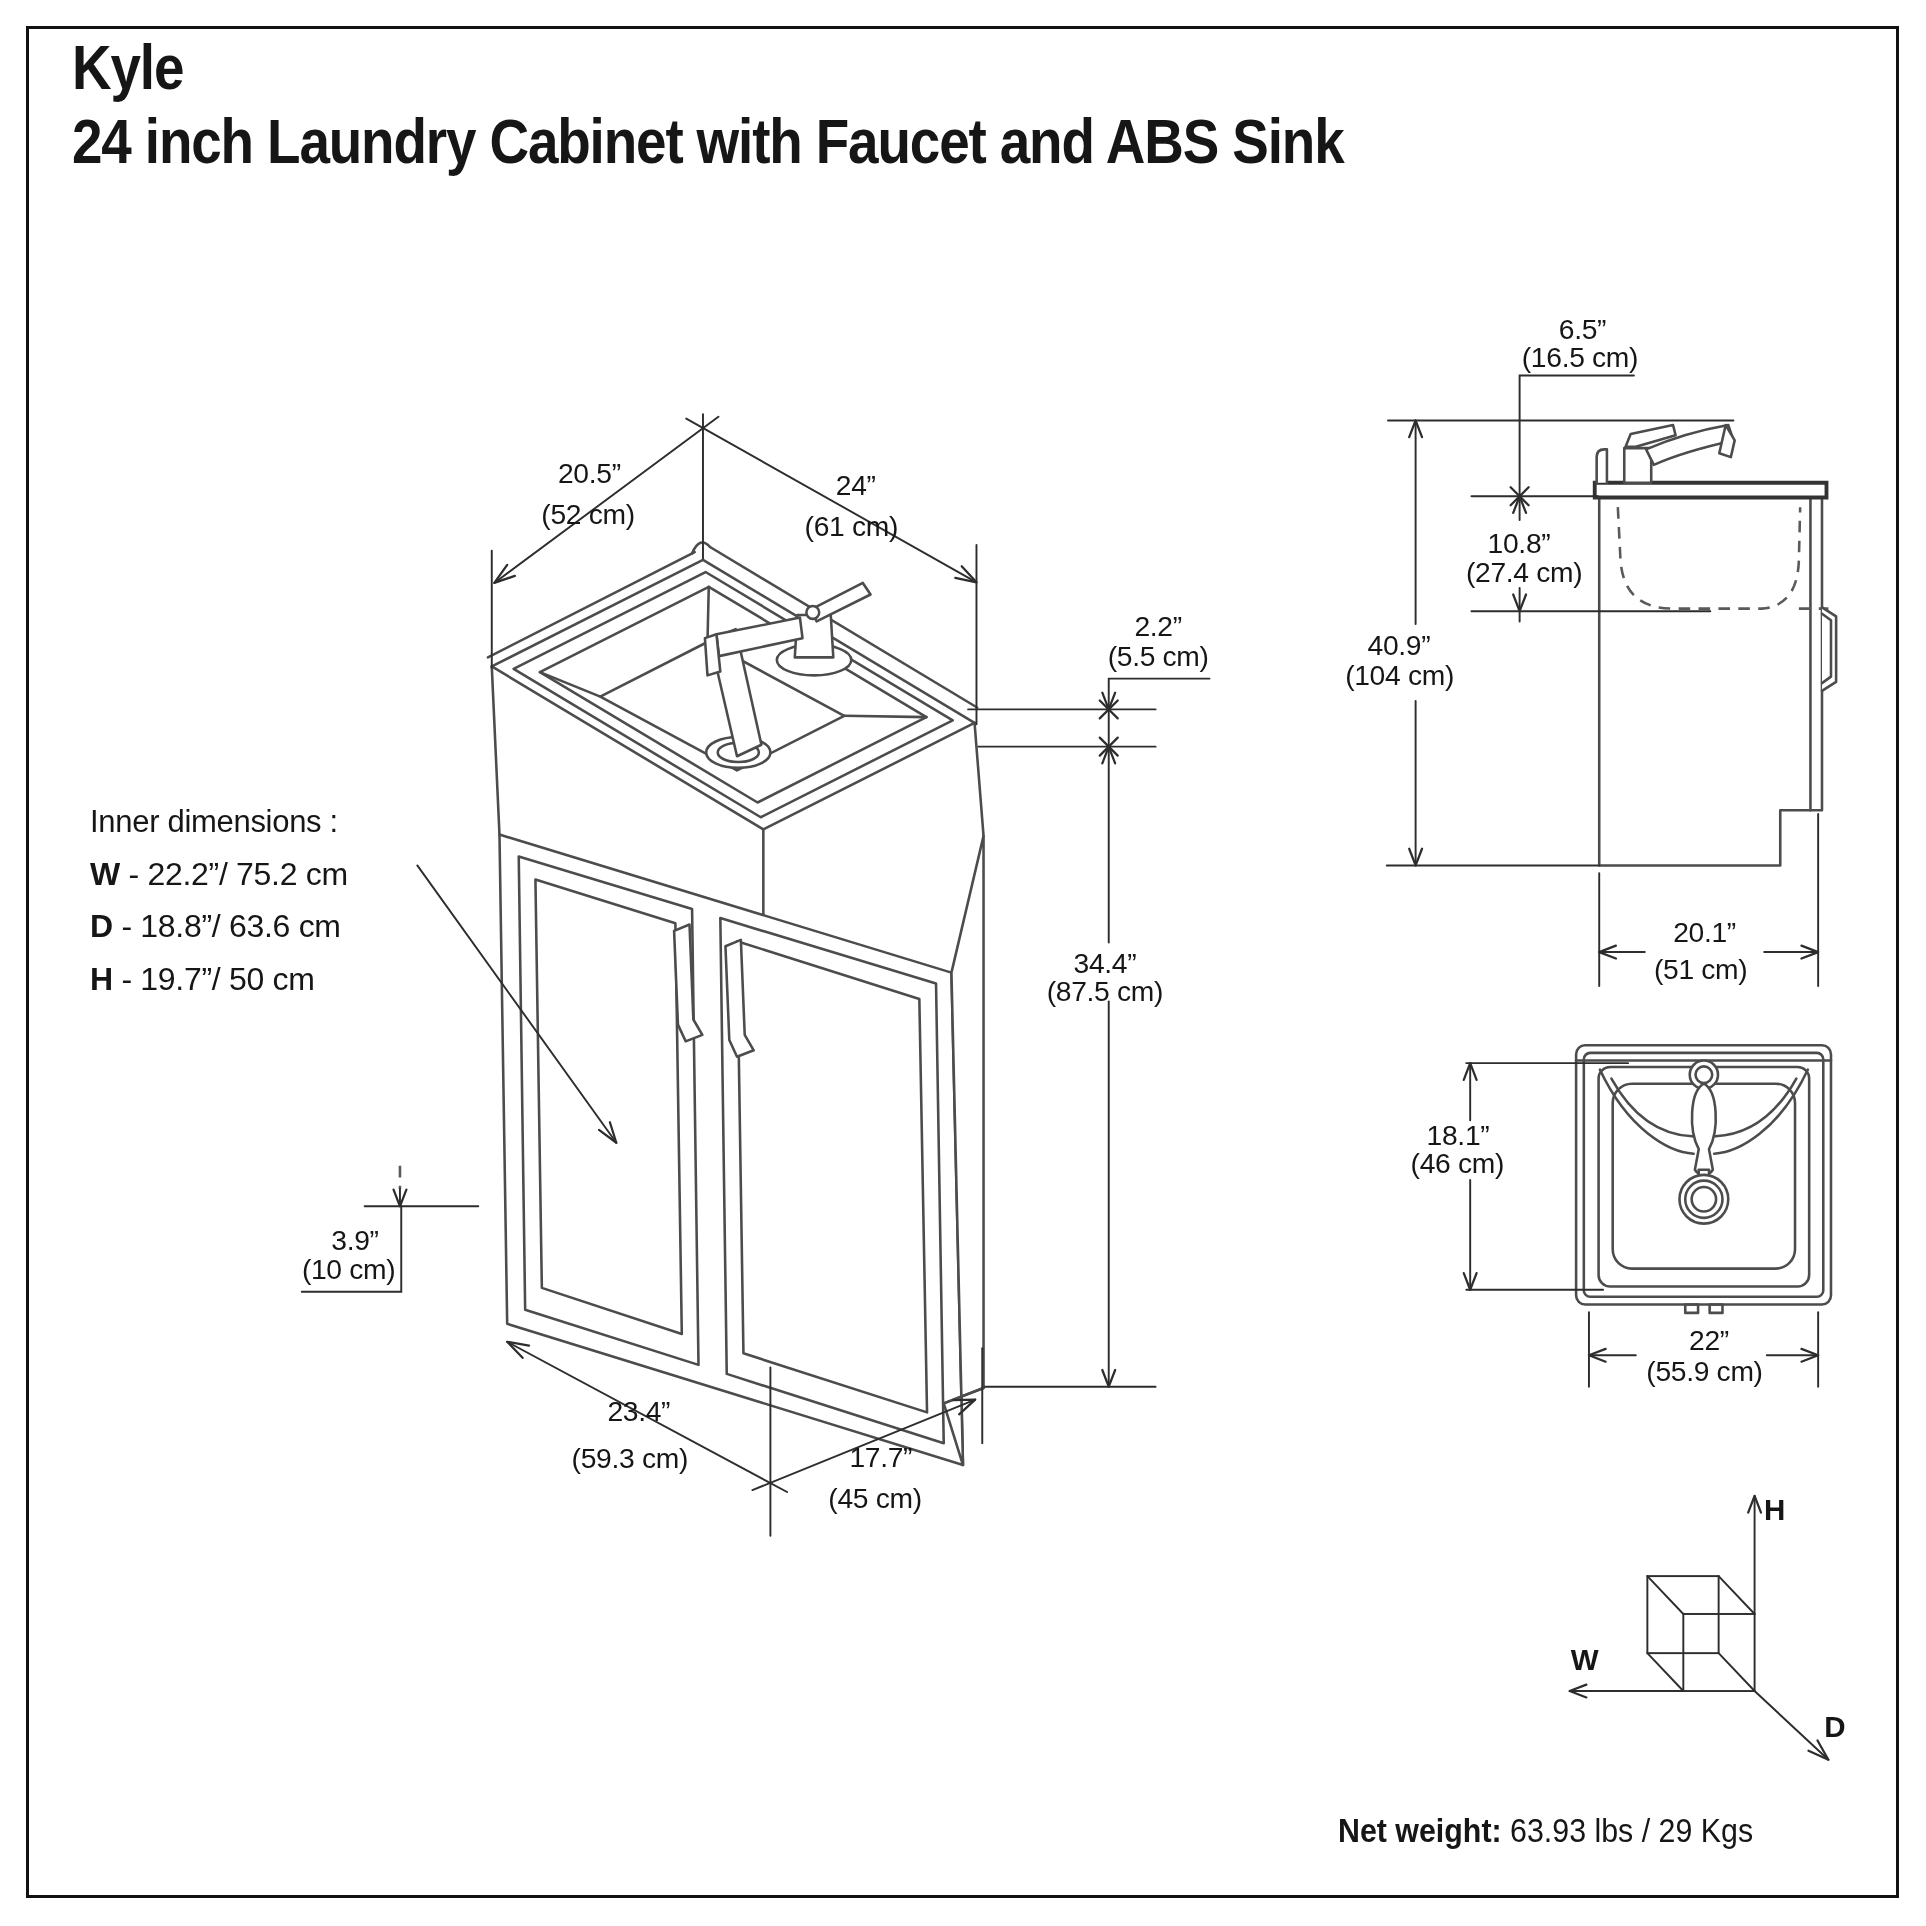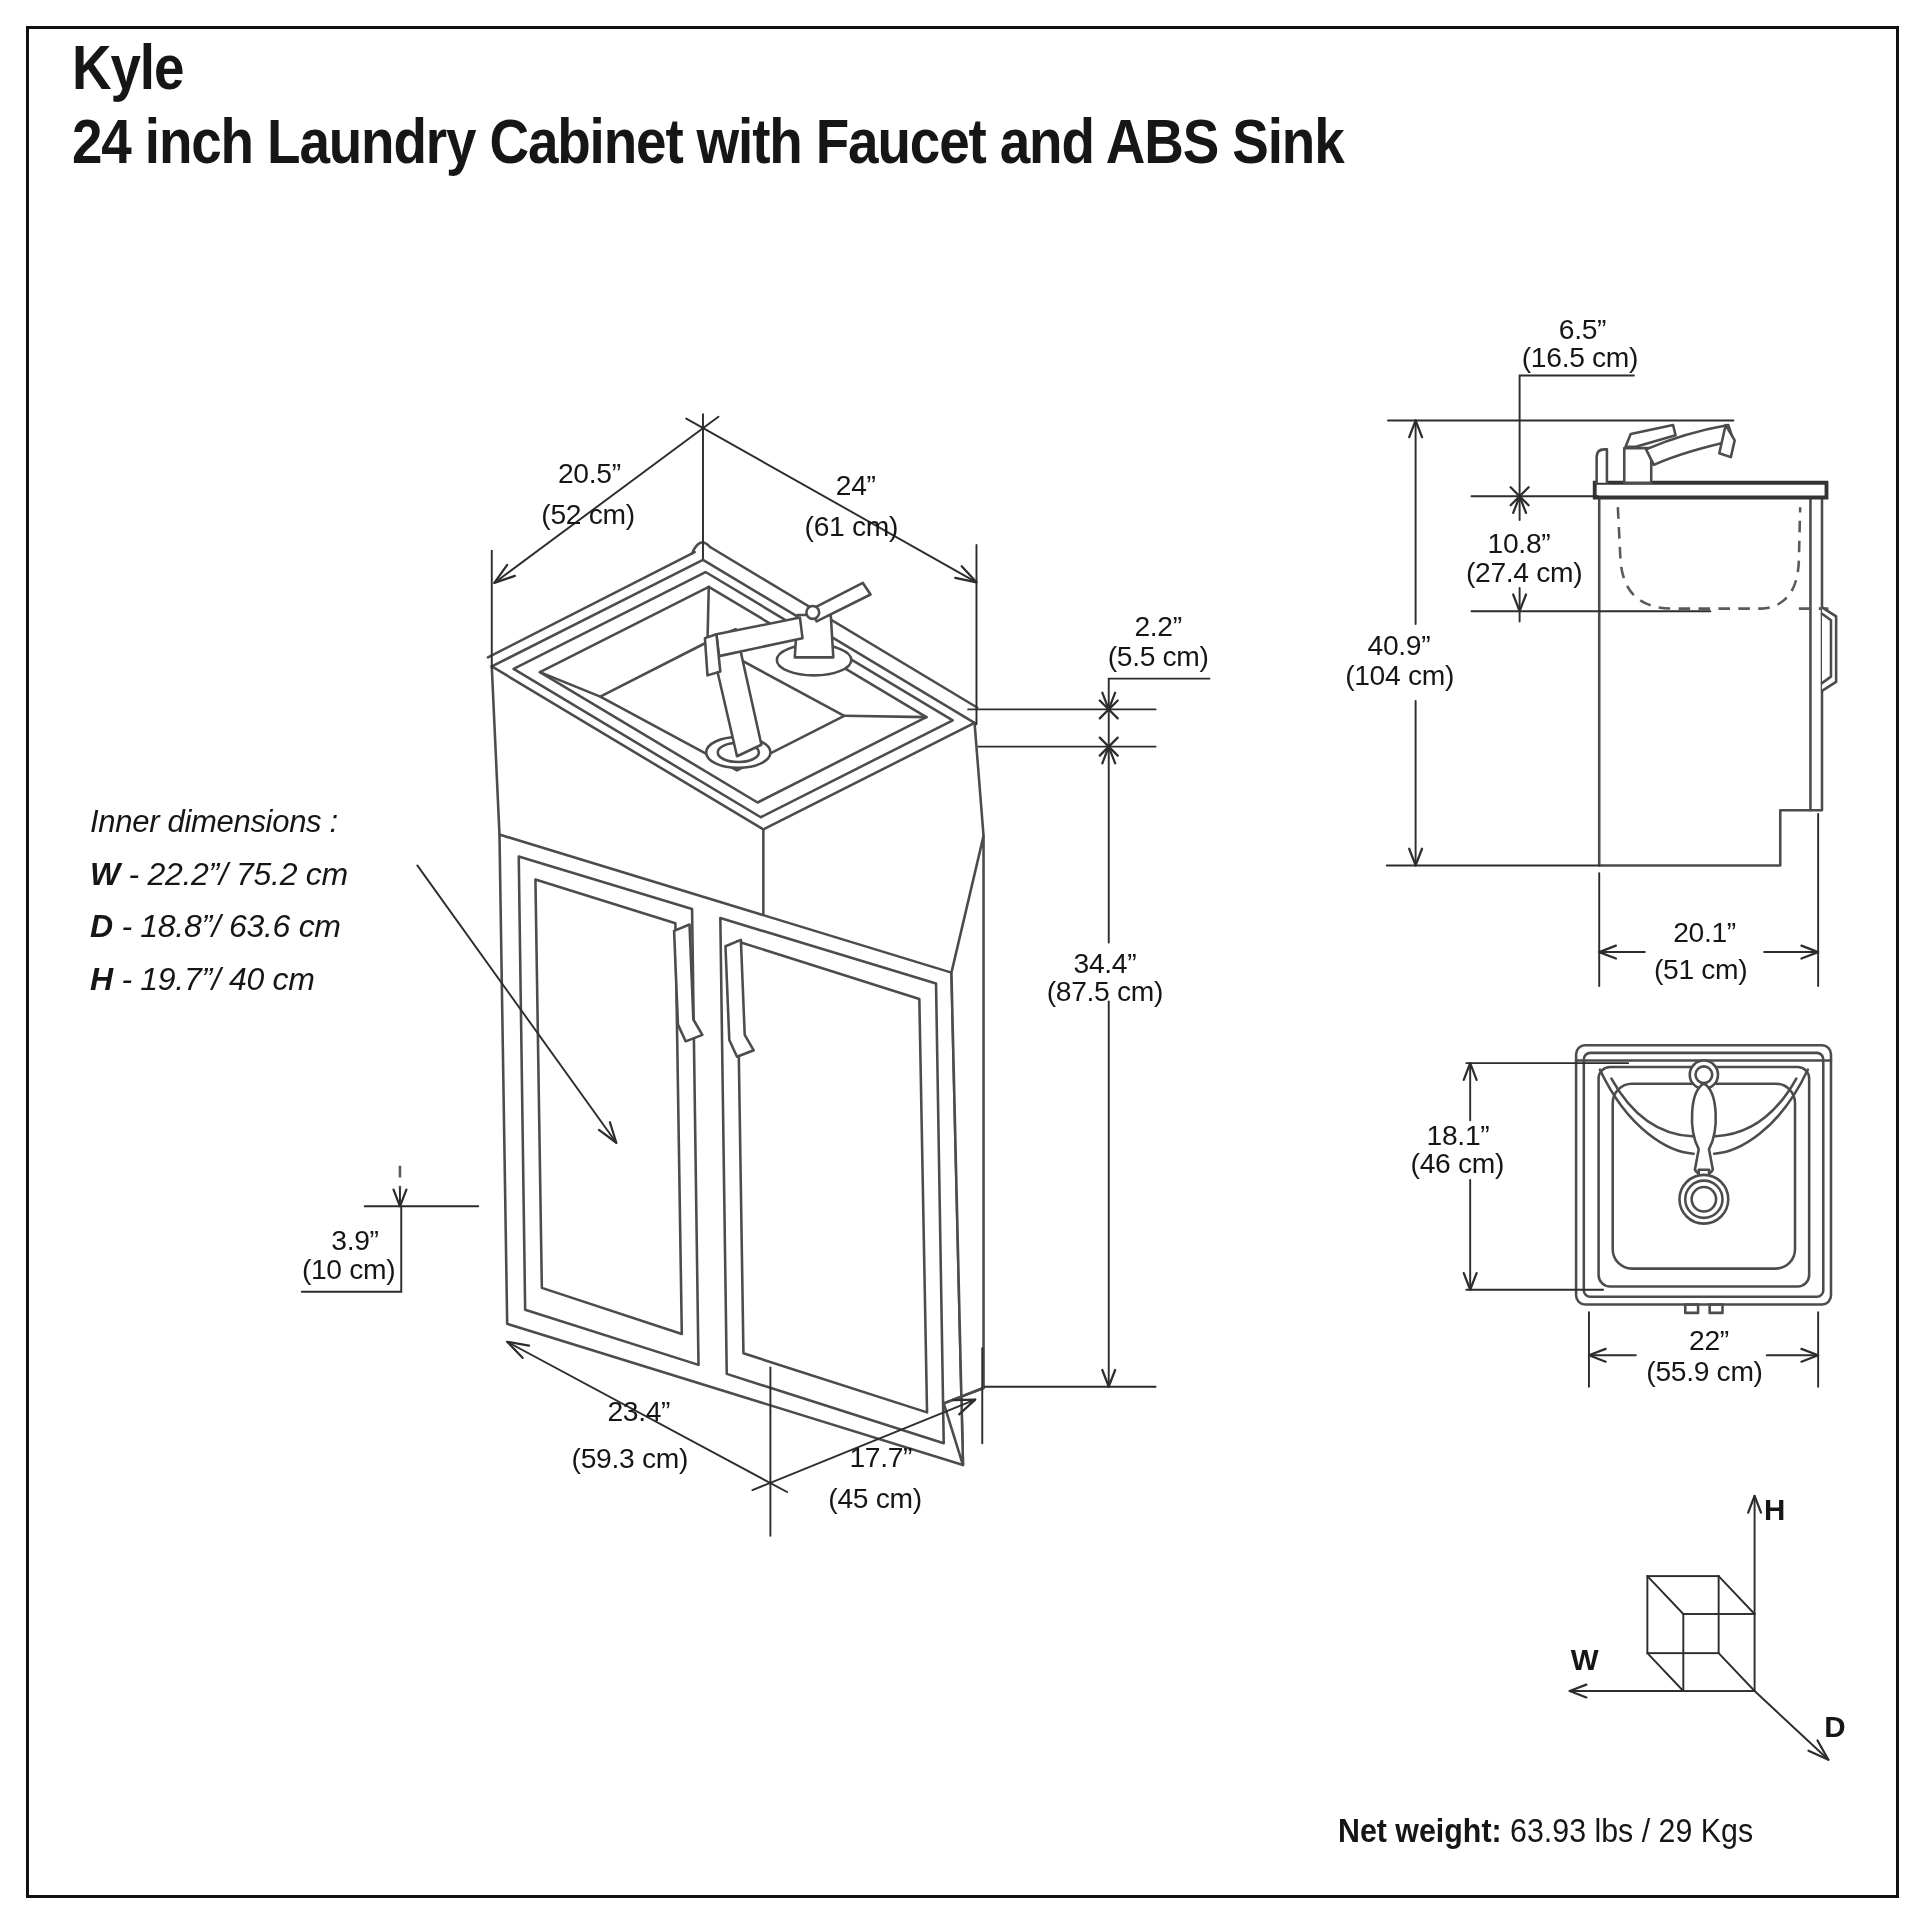--- a/index.html
+++ b/index.html
@@ -11,21 +11,21 @@
     position:absolute;left:26px;top:26px;width:1873px;height:1872px;
     border:3.2px solid #111;box-sizing:border-box;pointer-events:none;
   }
   .title{
     position:absolute;left:72px;top:31px;
     font-weight:bold;font-size:63px;line-height:1.17;letter-spacing:-1.3px;
     transform:scaleX(0.87);transform-origin:left top;white-space:nowrap;
   }
   .inner-dims{
     position:absolute;left:90px;top:797px;font-size:32px;line-height:1.64;
-    white-space:nowrap;letter-spacing:-0.3px;font-style:italic;
+    white-space:nowrap;letter-spacing:-0.3px;
   }
   .inner-dims .hd{font-size:31px;}
   .inner-dims b{font-weight:bold;}
   .net-weight{
     position:absolute;left:1338px;top:1812px;font-size:33px;white-space:nowrap;
     transform:scaleX(0.92);transform-origin:left top;
   }
   svg{position:absolute;left:0;top:0;}
   svg text{font-family:"Liberation Sans", sans-serif;font-size:44px;fill:#161616;letter-spacing:-0.5px;}
   svg text.ax{font-size:46px;font-weight:bold;}
@@ -43,21 +43,21 @@
 
 <div class="title">
   <div>Kyle</div>
   <div>24 inch Laundry Cabinet with Faucet and ABS Sink</div>
 </div>
 
 <div class="inner-dims">
   <div class="hd">Inner dimensions  :</div>
   <div><b>W</b><span> - 22.2”/ 75.2 cm</span></div>
   <div><b>D</b><span> - 18.8”/ 63.6 cm</span></div>
-  <div><b>H</b><span> - 19.7”/ 40 cm</span></div>
+  <div><b>H</b><span> - 19.7”/ 50 cm</span></div>
 </div>
 
 <svg width="1926" height="1926" viewBox="0 0 3000 3000">
 
   <g>
 
     <polygon class="draww" points="766,1038 1095,872 1518,1126 1189,1292"></polygon>
     <polygon class="draw" points="800,1042 1099,891 1484,1122 1185,1273"></polygon>
     <polygon class="draw" points="841,1047 1104,914 1443,1117 1180,1250"></polygon>
     <polygon class="draw" points="935,1085 1102,1000 1315,1115 1148,1200"></polygon>

